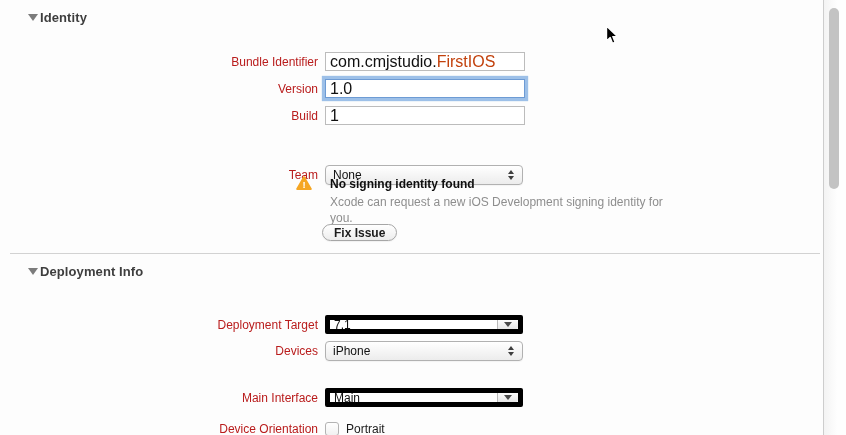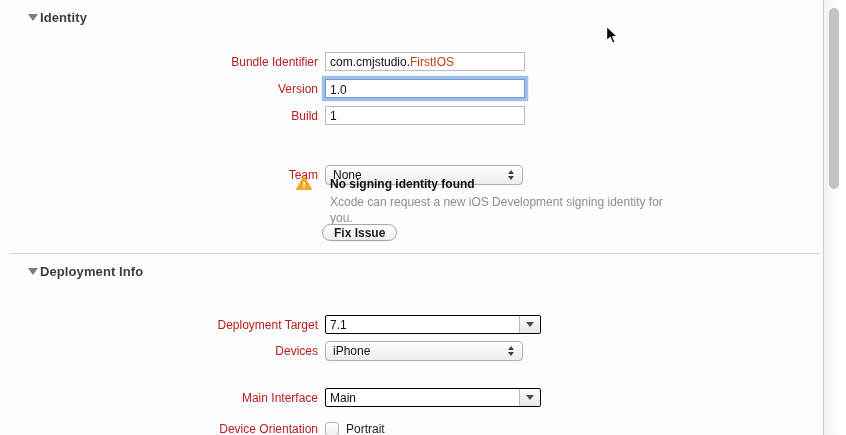--- a/index.html
+++ b/index.html
@@ -25,44 +25,43 @@
   .row{position:absolute;left:0;display:flex;align-items:center;height:21px;}
   .row .lbl{
     width:318px;text-align:right;margin-right:7px;color:#b91c1c;
     white-space:nowrap;
   }
   
   .tfield{
     width:200px;height:19px;box-sizing:border-box;
     border:1px solid #bcbcbc;background:#fff;
     display:flex;align-items:center;padding:0 4px;
-    font-size:12px;color:#101010;white-space:nowrap;overflow:hidden;
+    font-size:16px;color:#101010;white-space:nowrap;overflow:hidden;
   }
   .tfield.focused{
     border-color:#6d9bd4;
     box-shadow:0 0 1px 3px #9dc0e8;
-    align-items:flex-end;
   }
   .ghost{color:#c2410c;}
   
   .popup{
     width:198px;height:20px;box-sizing:border-box;
     border:1px solid #b1b1b1;border-radius:4px;
     background:linear-gradient(#ffffff,#ececec);
     display:flex;align-items:center;padding:0 7px;
     box-shadow:0 1px 1px rgba(0,0,0,0.04);
   }
   .popup .ptext{flex:1;color:#111;}
   .updown{display:flex;flex-direction:column;align-items:center;gap:2px;margin-right:1px;}
   .tri-up{width:0;height:0;border-left:3px solid transparent;border-right:3px solid transparent;border-bottom:4px solid #3e3e3e;}
   .tri-dn{width:0;height:0;border-left:3px solid transparent;border-right:3px solid transparent;border-top:4px solid #3e3e3e;}
   
   .combo{
-    width:216px;height:19px;box-sizing:border-box;display:flex;
-    border:1px solid #000000;border-radius:2px;background:#fff;
+    width:198px;height:19px;box-sizing:border-box;display:flex;
+    border:5px solid #000000;border-radius:2px;background:#fff;
   }
   .combo .ctext{flex:1;display:flex;align-items:center;padding-left:4px;color:#101010;}
   .combo .cbtn{
     width:20px;border-left:1px solid #b9b9b9;
     background:linear-gradient(#fdfdfd,#e7e7e7);
     border-radius:0 2px 2px 0;
     display:flex;align-items:center;justify-content:center;
   }
   .combo .cbtn .tri{width:0;height:0;border-left:4px solid transparent;border-right:4px solid transparent;border-top:5px solid #4a4a4a;}
   

